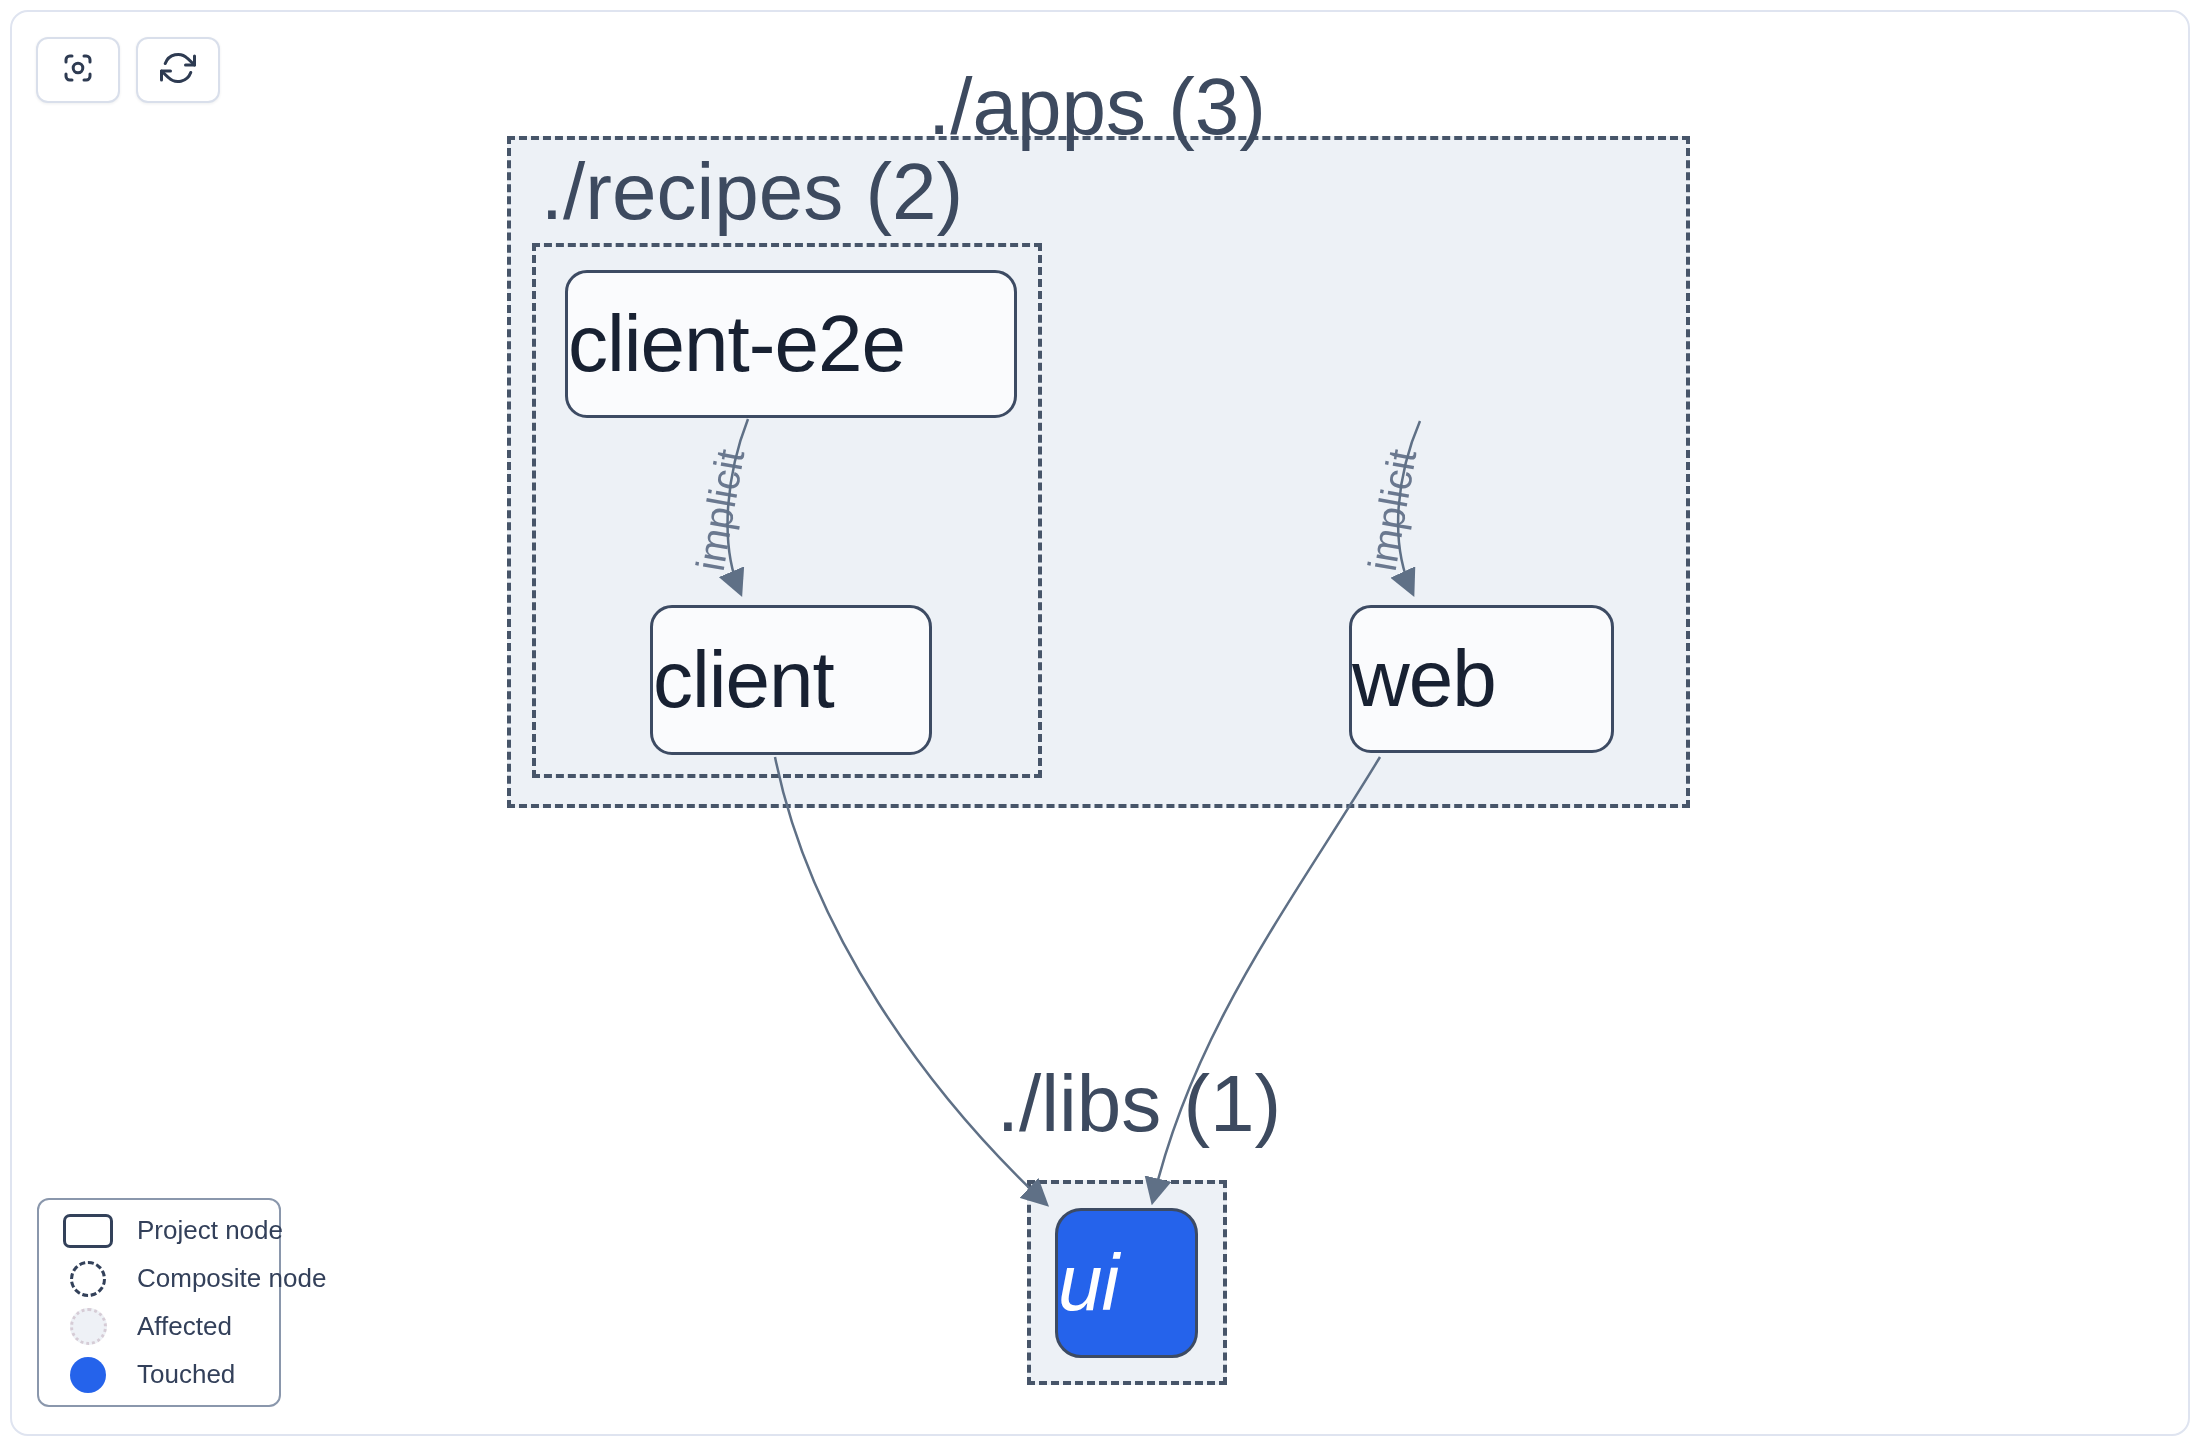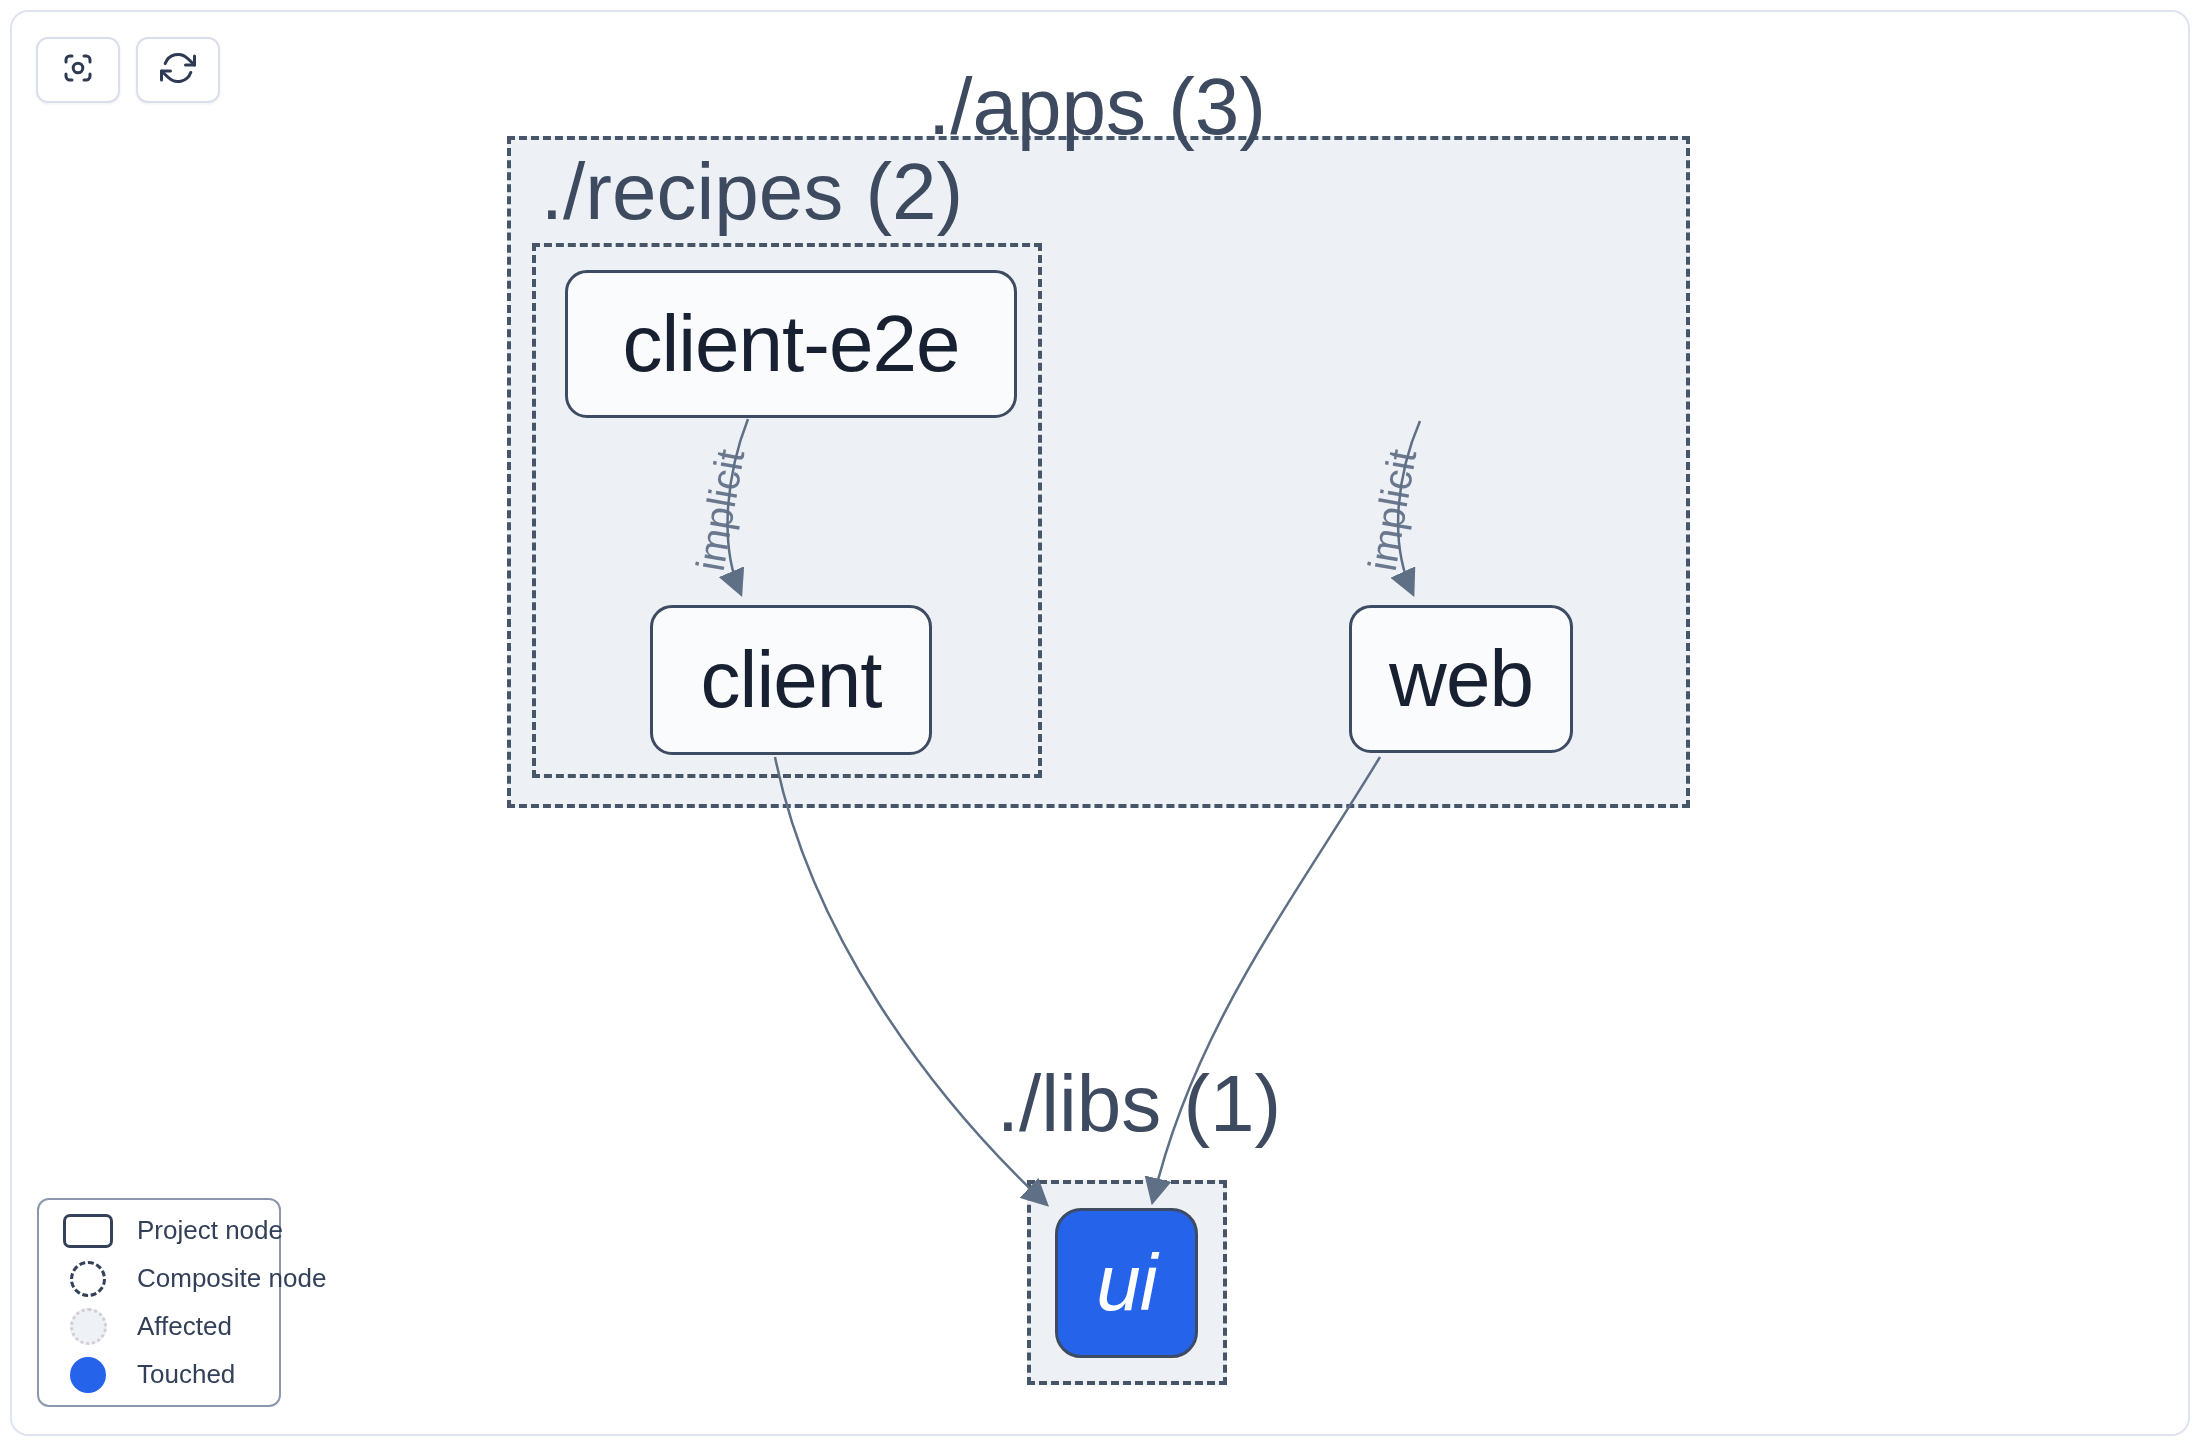--- a/index.html
+++ b/index.html
@@ -44,28 +44,28 @@
   .composite-label{
     position:absolute;font-size:80px;line-height:1.1;color:var(--label-color);
     white-space:nowrap;transform:translateX(-50%);z-index:2;
   }
   #label-apps{left:1097px;top:40px;margin-top:23px;}
   #label-recipes{left:752px;top:148px;}
   #label-libs{left:1127px;top:1060px;margin-left:12px;}
   
   .node{
     position:absolute;background:var(--node-fill);border:3px solid var(--node-border);
-    border-radius:22px;display:flex;align-items:center;justify-content:center;
+    border-radius:22px;display:flex;align-items:center;
     font-size:80px;color:var(--node-text);z-index:4;box-sizing:border-box;
     cursor:pointer;letter-spacing:-1px;
   }
   #node-client-e2e{left:565px;top:270px;width:452px;height:148px;}
   #node-web-e2e{left:1262px;top:272px;width:405px;height:148px;}
   #node-client{left:650px;top:605px;width:282px;height:150px;}
-  #node-web{left:1349px;top:605px;width:224px;height:148px;}
+  #node-web{left:1349px;top:605px;width:265px;height:148px;}
   #node-ui{left:1055px;top:1208px;width:143px;height:150px;border-radius:26px;
     background:var(--touched);color:#fff;font-style:italic;}
   
   svg.edges{position:absolute;left:0;top:0;width:2200px;height:1446px;z-index:3;pointer-events:none;}
   .edges path.edge{stroke:var(--edge);stroke-width:2.5;fill:none;}
   .edges text.edge-label{fill:#6a788f;font-size:40px;font-family:"Liberation Sans","DejaVu Sans",sans-serif;
     text-anchor:middle;dominant-baseline:central;}
   
   .legend{
     position:absolute;left:37px;top:1198px;width:244px;height:209px;

